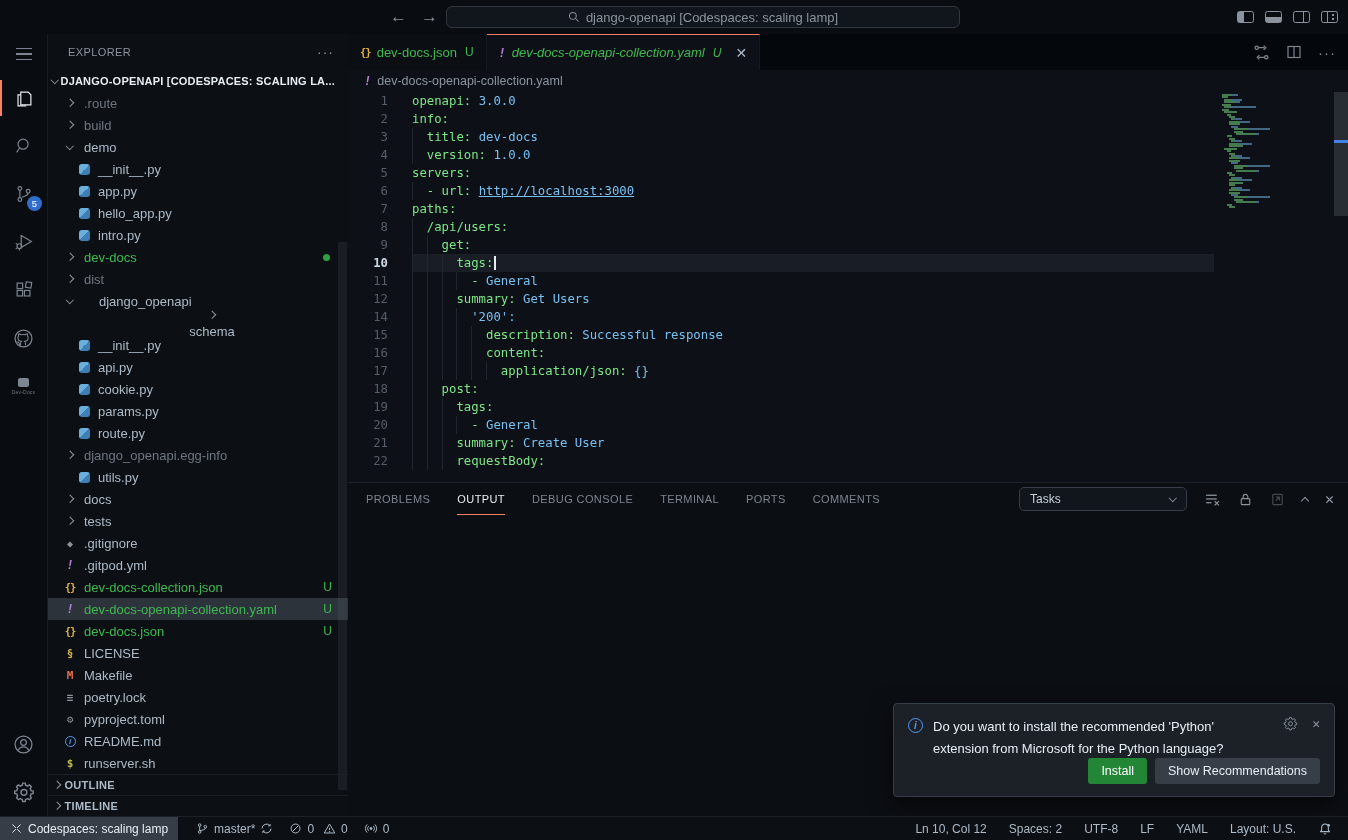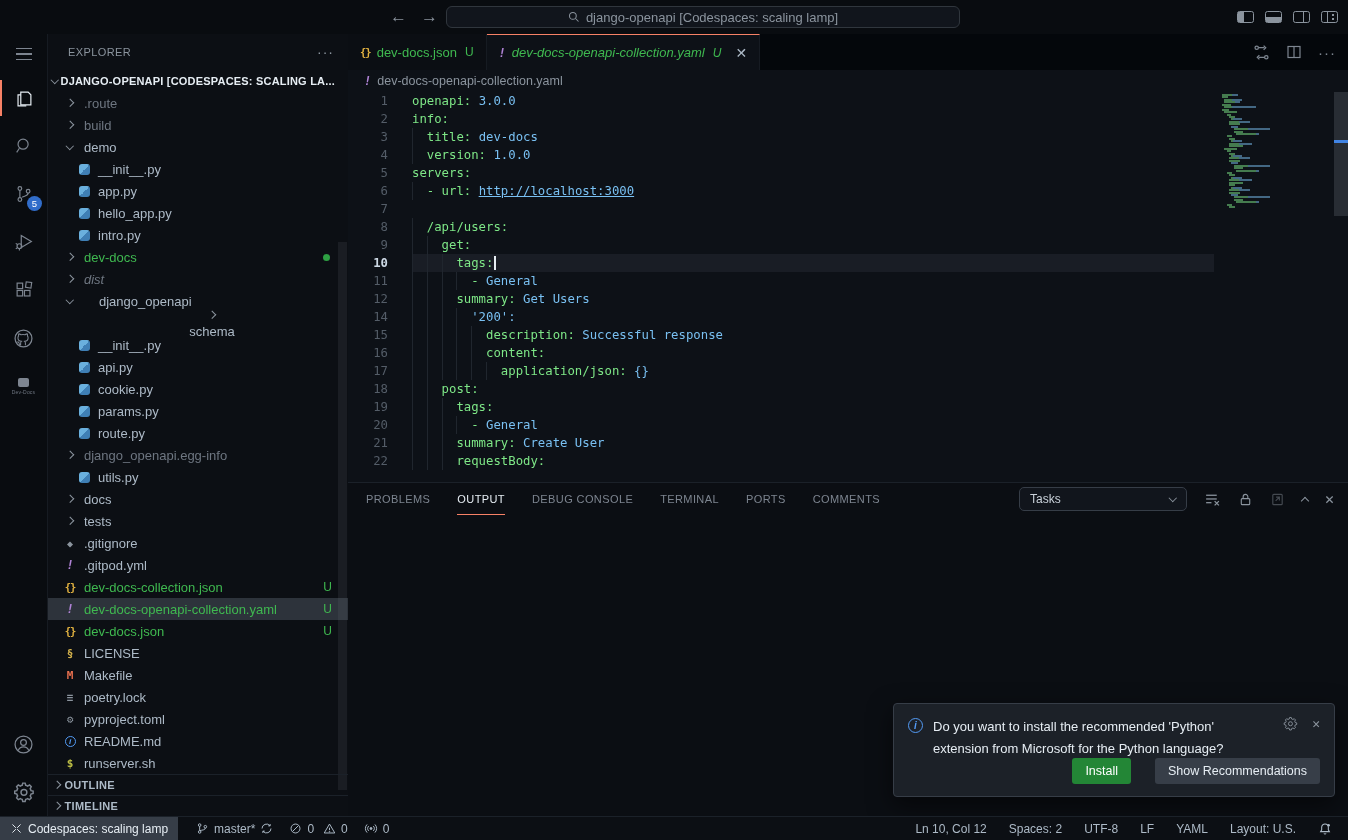--- a/index.html
+++ b/index.html
@@ -139,21 +139,21 @@
   
   .toast { position:absolute; right:13px; bottom:43px; width:442px; height:94px; background:#1c2128;
     border:1px solid #363d47; border-radius:4px; box-shadow:0 8px 24px rgba(0,0,0,.55); padding:12px 14px; }
   .toast-row { display:flex; gap:10px; }
   .info-ic { width:15px; height:15px; border:1.3px solid var(--info-blue,#539bf5); border-radius:50%;
     color:var(--info-blue,#539bf5); font-size:10px; display:flex; align-items:center; justify-content:center;
     font-style:italic; font-weight:bold; flex:none; margin-top:2px; }
   .toast-msg { width:322px; font-size:13px; line-height:22px; color:#e6edf3; }
   .toast-icons { margin-left:auto; display:flex; gap:14px; color:#8b949e; }
   .toast-icons svg { stroke:currentColor; fill:none; stroke-width:1.2; }
-  .toast-btns { position:absolute; right:14px; bottom:12px; display:flex; gap:24px; }
+  .toast-btns { position:absolute; right:14px; bottom:12px; display:flex; gap:8px; }
   .btn { height:26px; border-radius:3px; font-size:12.5px; display:flex; align-items:center; padding:0 13px;
     color:#ffffff; cursor:default; }
   .btn-install { background:var(--install-green,#238636); }
   .btn-ghost { background:#373e48; color:#e6edf3; }
 
   
   .statusbar { position:absolute; left:0; right:0; bottom:0; height:24px; background:#0c0f14;
     border-top:1px solid #1b2129; display:flex; align-items:center; font-size:12px; color:#adbac7; }
   .sb-item { display:flex; align-items:center; gap:5px; padding:0 8px; height:100%; }
   .sb-remote { background:#363d47; color:#e6edf3; padding:0 10px; margin-right:10px; }
@@ -310,21 +310,21 @@
           </span>
           <span>intro.py</span>
         </div>
         <div class="trow untracked" style="padding-left: 14px;">
           <span class="slot">
             <span class="chev collapsed"></span>
           </span>
           <span>dev-docs</span>
           <span class="gdot"></span>
         </div>
-        <div class="trow ignored" style="padding-left: 14px; font-style: italic;">
+        <div class="trow ignored" style="padding-left: 14px;">
           <span class="slot">
             <span class="chev collapsed"></span>
           </span>
           <span>dist</span>
         </div>
         <div class="trow" style="padding-left: 14px; gap: 21px;">
           <span class="slot">
             <span class="chev expanded"></span>
           </span>
           <span>django_openapi</span>
@@ -523,20 +523,21 @@
           <div class="code-line">
             <span class="gutter">5</span>
             <span class="lcontent"><span class="c-key">servers:</span></span>
           </div>
           <div class="code-line">
             <span class="gutter">6</span>
             <span class="lcontent"><span class="ws" style="width: 2ch;"></span><span class="c-dash">- </span><span class="c-key">url: </span><span class="c-link">http://localhost:3000</span></span>
           </div>
           <div class="code-line">
             <span class="gutter">7</span>
+            <span class="lcontent"><span class="c-key">paths:</span></span>
           </div>
           <div class="code-line">
             <span class="gutter">8</span>
             <span class="lcontent"><span class="ws" style="width: 2ch;"></span><span class="c-key">/api/users:</span></span>
           </div>
           <div class="code-line">
             <span class="gutter">9</span>
             <span class="lcontent"><span class="ws" style="width: 4ch;"></span><span class="c-key">get:</span></span>
           </div>
           <div class="code-line active">

